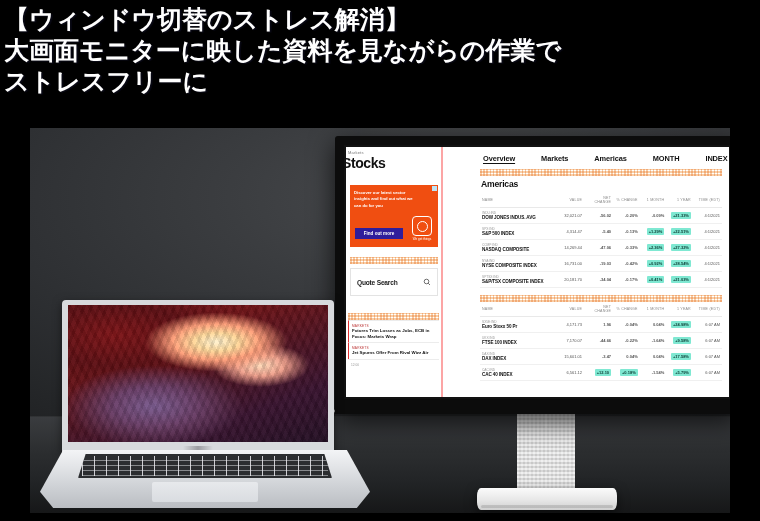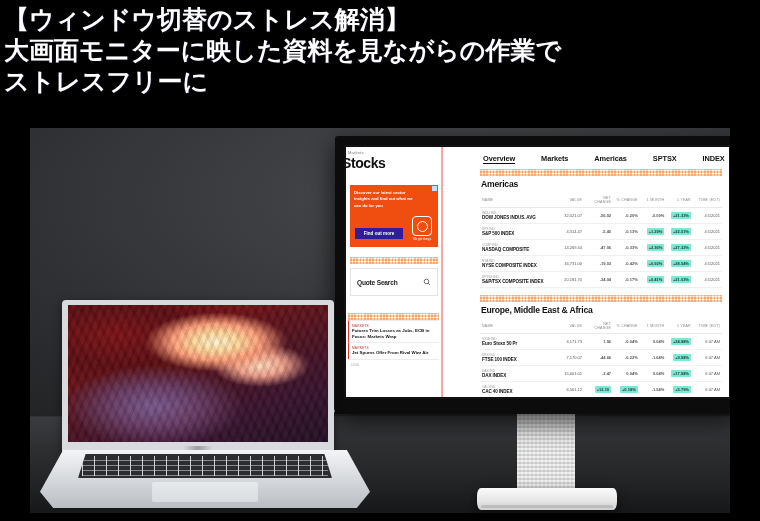--- a/index.html
+++ b/index.html
@@ -194,21 +194,21 @@
               </div>
               <div class="news-time">12:00</div>
             </div>
           </div>
 
           <div class="scr-main">
             <div class="nav">
               <span class="active">Overview</span>
               <span>Markets</span>
               <span>Americas</span>
-              <span>SPTSX</span>
+              <span>MONTH</span>
               <span>INDEX</span>
             </div>
 
             <div style="margin:0 7px" class="dotband"></div>
             <div class="sect-title">Americas</div>
             <table class="tbl">
               <colgroup>
                   <col style="width:31%">
                   <col style="width:12%">
                   <col style="width:12%">
@@ -286,21 +286,20 @@
                     <td class="neg">-34.04</td>
                     <td class="neg">-0.17%</td>
                     <td><span class="hl">+0.41%</span></td>
                     <td><span class="hl">+21.03%</span></td>
                     <td class="tm">4:1/2021</td>
                   </tr>
                 </tbody>
             </table>
 
             <div style="margin:7px 7px 0" class="dotband"></div>
-            <div class="sect-title">Europe, Middle East &amp; Africa</div>
             <table class="tbl">
               <colgroup>
                   <col style="width:31%">
                   <col style="width:12%">
                   <col style="width:12%">
                   <col style="width:11%">
                   <col style="width:11%">
                   <col style="width:11%">
                   <col style="width:12%">
                 </colgroup>

